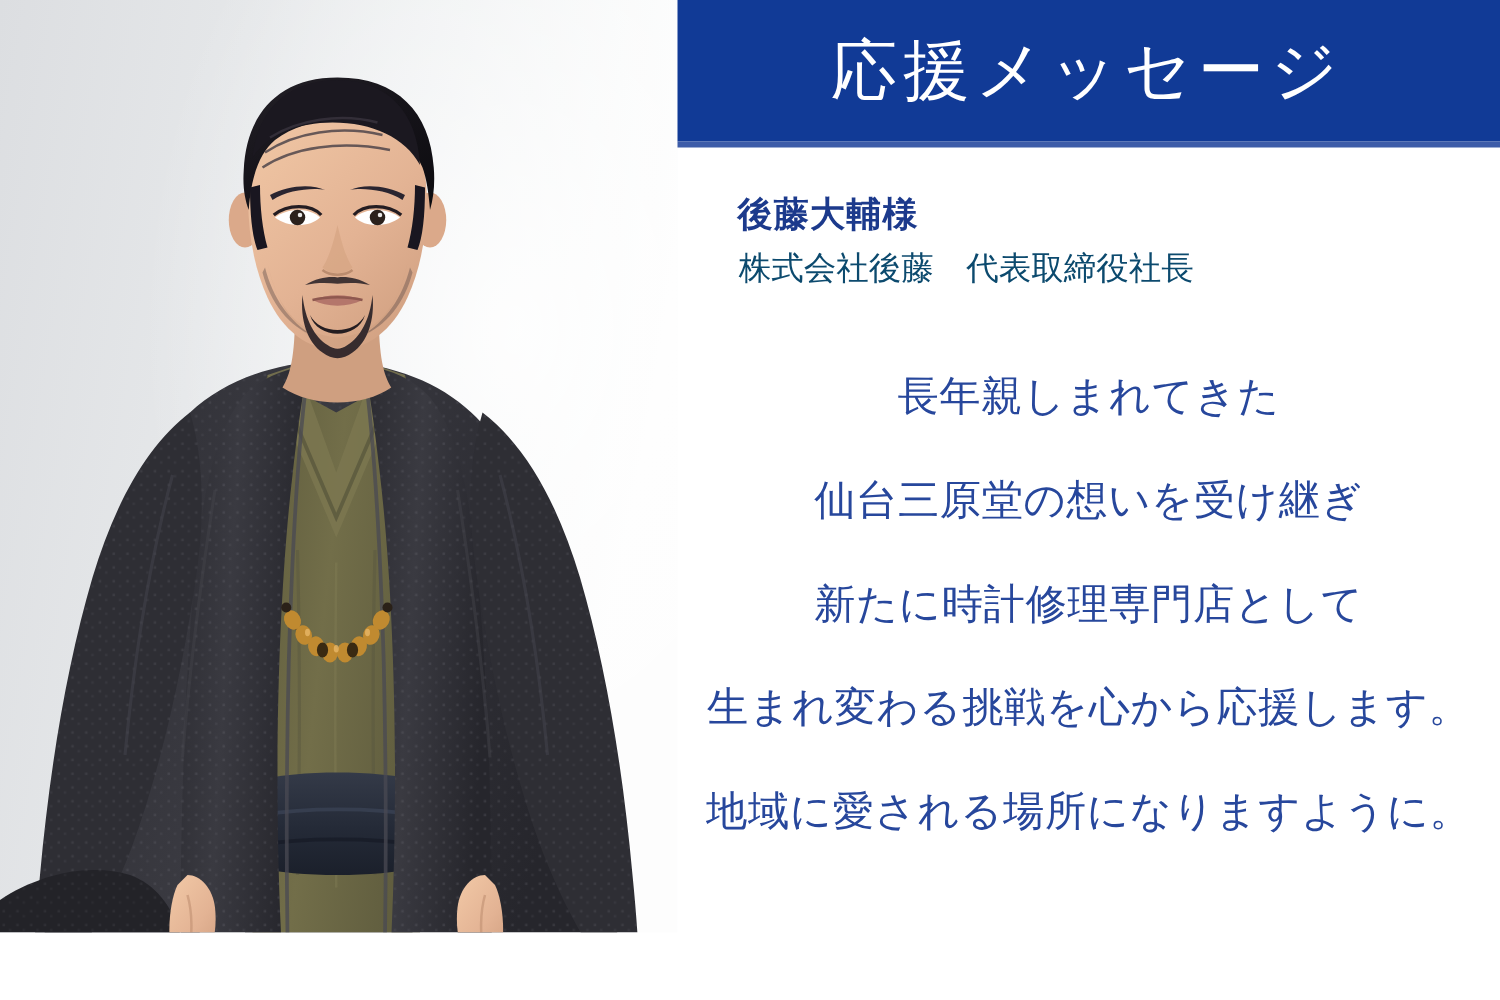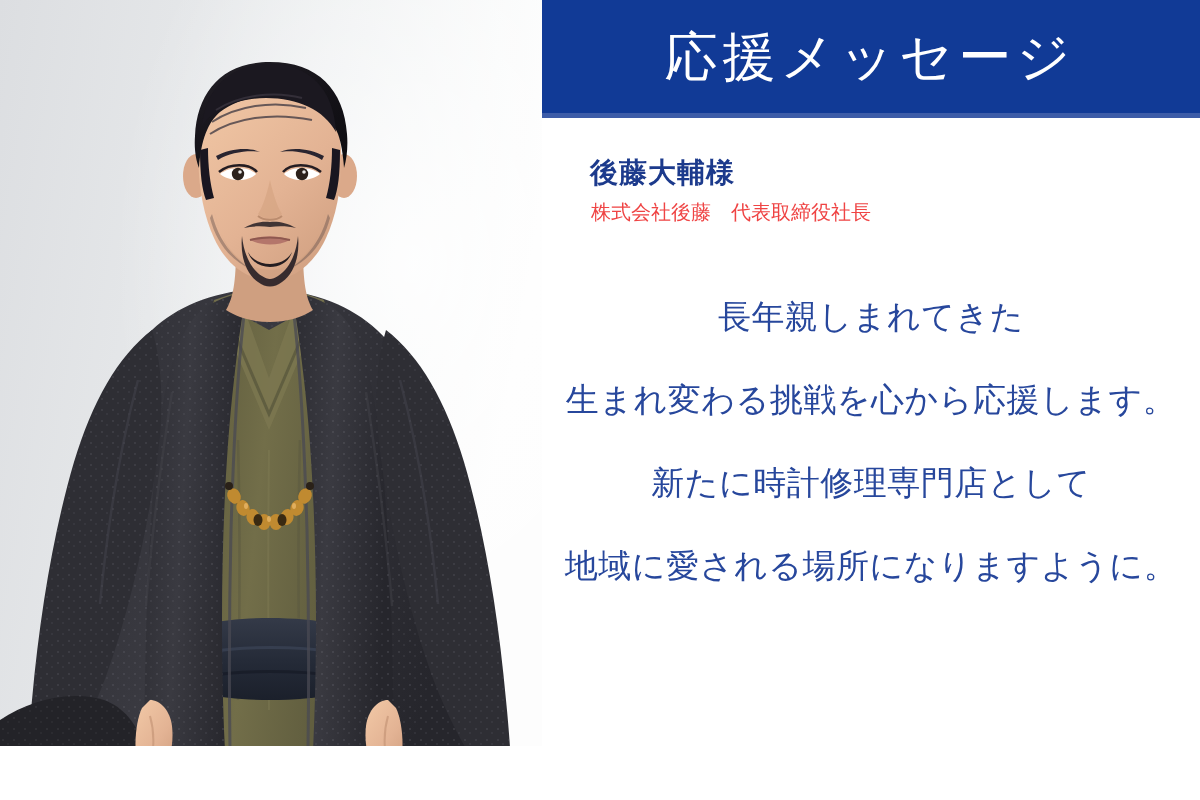--- a/index.html
+++ b/index.html
@@ -95,23 +95,23 @@
     font-size: 28px;
     line-height: 1.05;
     color: #1c3a8c;
     letter-spacing: 1px;
     margin: 0;
     white-space: nowrap;
   }
   .sender-title {
     font-family: "Liberation Serif", "DejaVu Serif", serif;
     font-weight: 400;
-    font-size: 20px;
+    font-size: 26px;
     line-height: 1.1;
-    color: #ef4444;
+    color: #0c4a6e;
     letter-spacing: 0px;
     margin: 14px 0 0 1px;
     white-space: nowrap;
   }
 
   .message-body {
     position: absolute;
     left: 0;
     top: 300px;
     width: 658px;
@@ -443,19 +443,20 @@
     </div>
     <div class="banner-underline"></div>
 
     <div class="sender-block">
       <div class="sender-name">後藤大輔様</div>
       <div class="sender-title">株式会社後藤　代表取締役社長</div>
     </div>
 
     <div class="message-body">
       <p class="message-line">長年親しまれてきた</p>
+      <p class="message-line">仙台三原堂の想いを受け継ぎ</p>
+      <p class="message-line">新たに時計修理専門店として</p>
       <p class="message-line">生まれ変わる挑戦を心から応援します。</p>
-      <p class="message-line">新たに時計修理専門店として</p>
       <p class="message-line">地域に愛される場所になりますように。</p>
     </div>
 
   </div>
 </div>
 
 </body></html>

